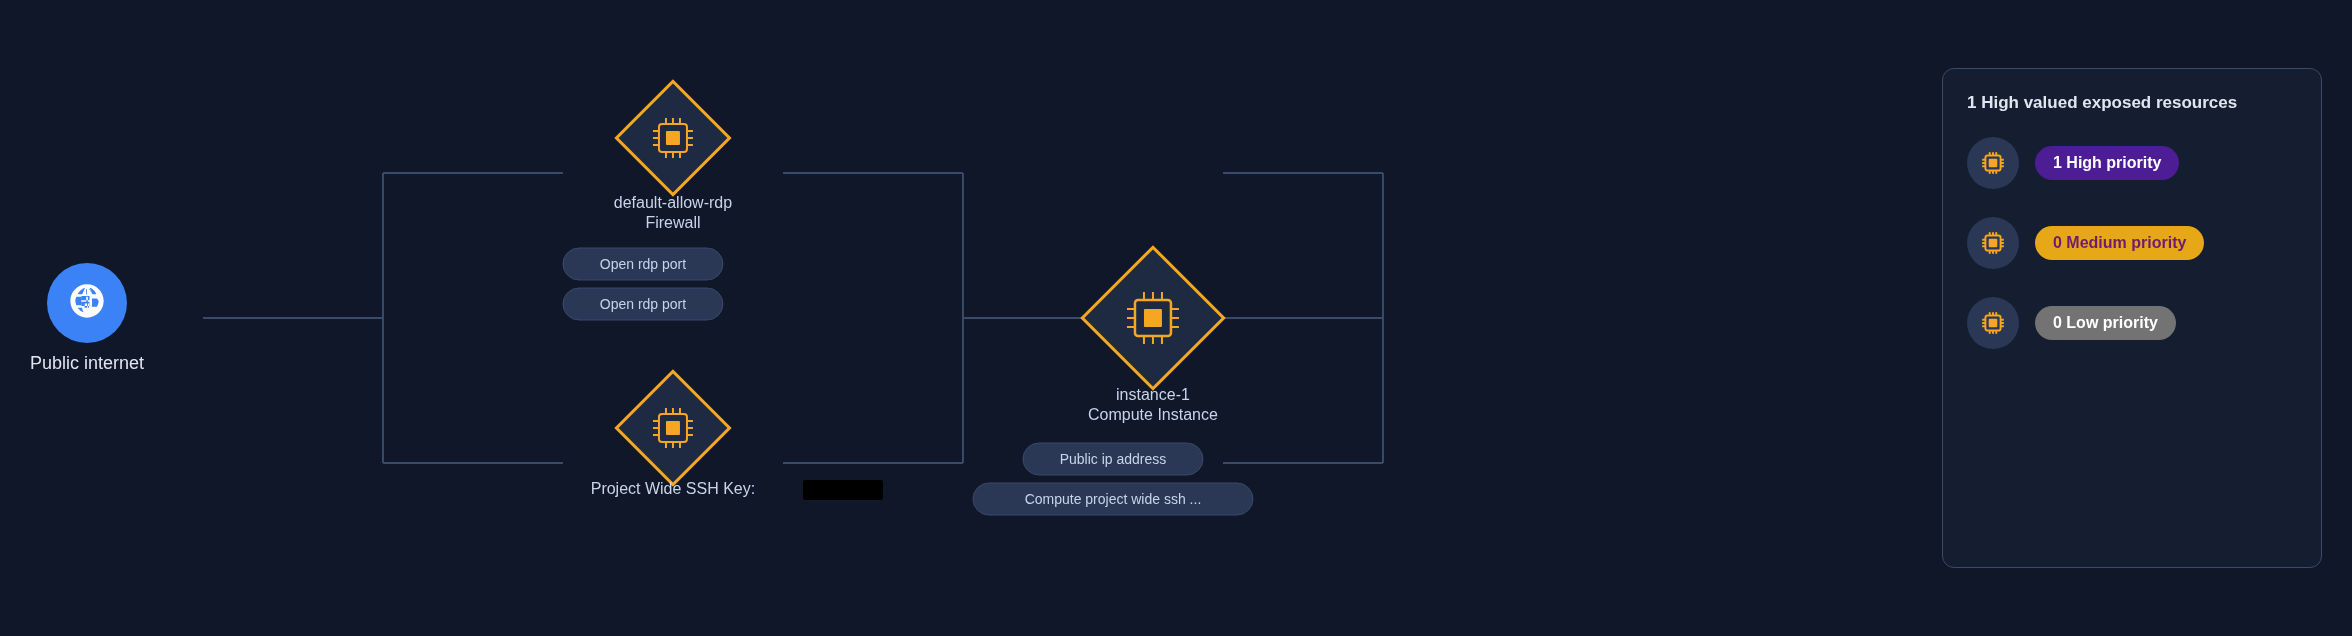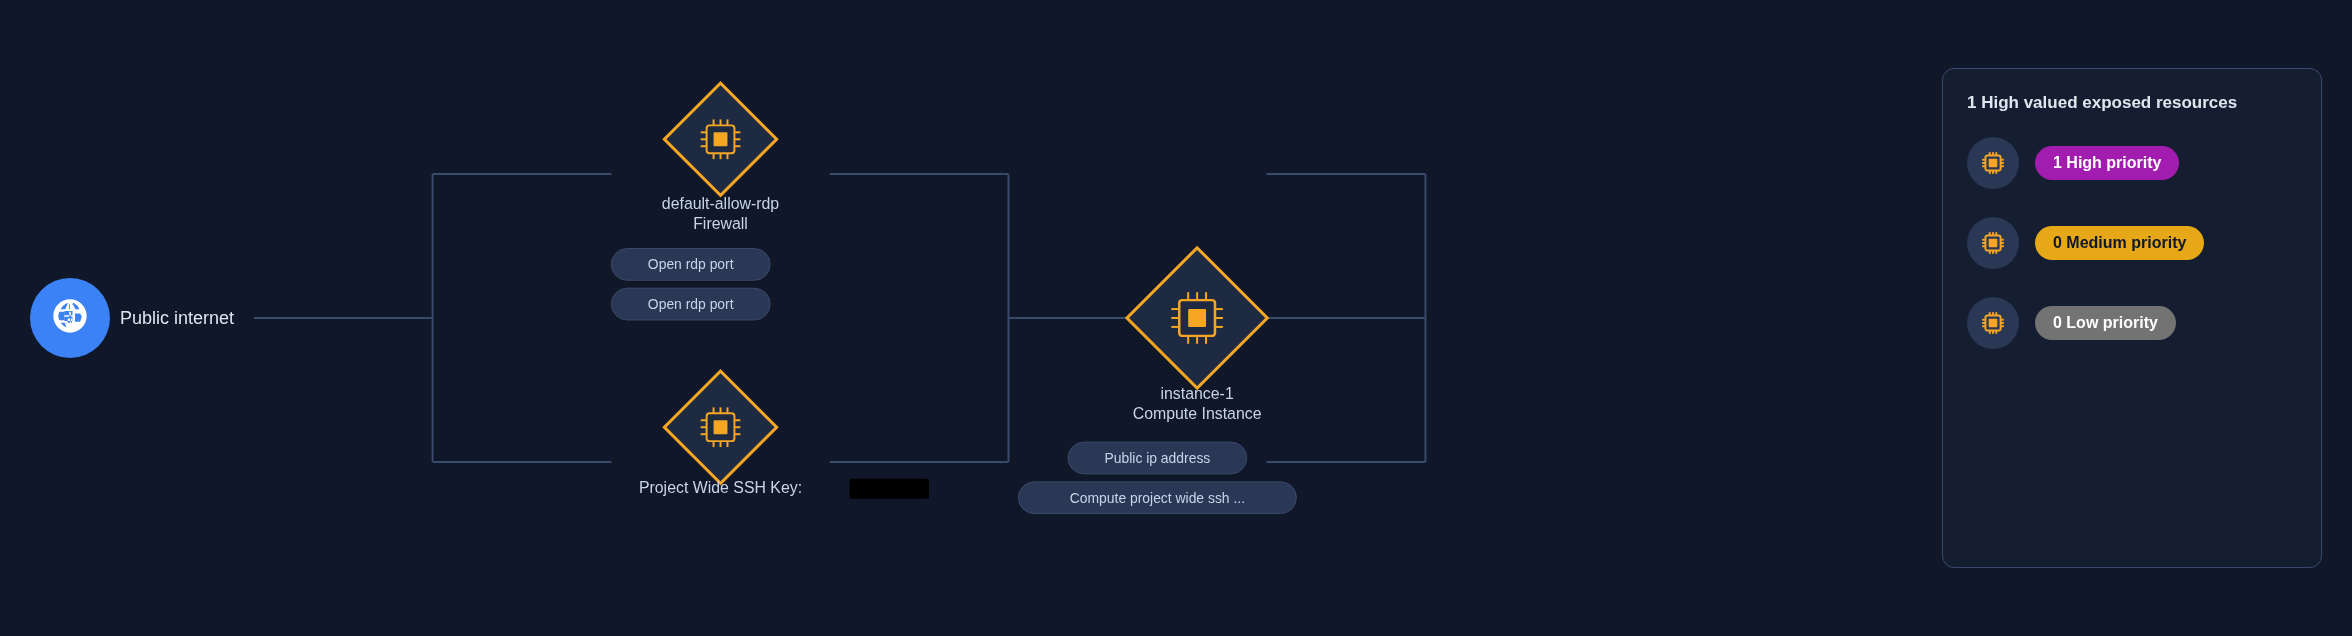--- a/index.html
+++ b/index.html
@@ -81,27 +81,27 @@
       justify-content: center;
       flex-shrink: 0;
     }
     .priority-badge {
       border-radius: 20px;
       padding: 8px 18px;
       font-size: 16px;
       font-weight: 600;
       white-space: nowrap;
     }
-    .priority-high { background: #a21caf; color: white; }
-    .priority-medium { background: #e6a817; color: #0f172a; }
+    .priority-high { background: #4c1d95; color: white; }
+    .priority-medium { background: #e6a817; color: #701a75; }
     .priority-low { background: #737373; color: white; }
 
     .pi-section {
       display: flex;
-      flex-direction: row;
+      flex-direction: column;
       align-items: center;
       gap: 10px;
       flex-shrink: 0;
       margin-right: 0;
     }
 
     .flow-svg {
       flex: 1;
       height: 580px;
     }

